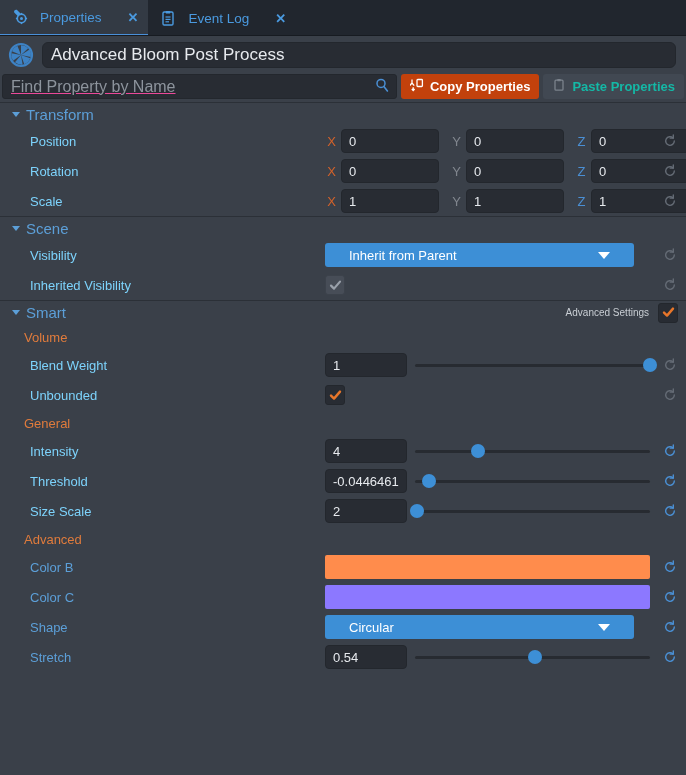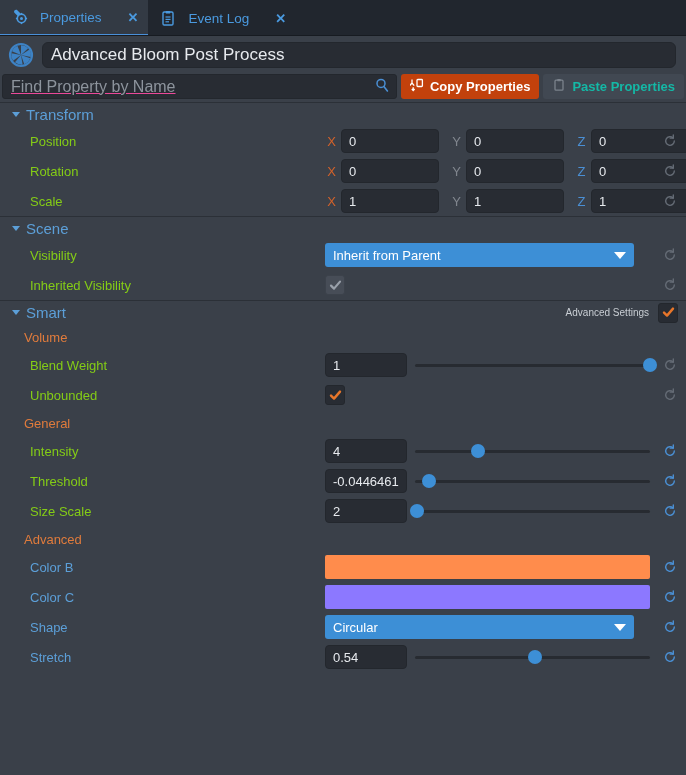--- a/index.html
+++ b/index.html
@@ -135,21 +135,21 @@
   }
   .subsection-title { color: #e07b3c; font-size: 13px; }
 
   
   .row {
     height: 30px;
     display: flex; align-items: center;
     padding-left: 30px;
     padding-right: 6px;
   }
-  .row-label { width: 295px; flex: none; color: #84cc16; font-size: 13px; }
+  .row-label { width: 295px; flex: none; color: #7dd3fc; font-size: 13px; }
   .row-label.modified { color: #5c9fd8; }
   .row-ctl { flex: 1; display: flex; align-items: center; min-width: 0; }
 
   
   .numfield {
     background: #282c33;
     border: 1px solid #23272d;
     border-radius: 4px;
     height: 24px;
     color: #e7eaee;
@@ -166,21 +166,21 @@
   .axis-y { color: #80868e; }
   .axis-z { color: #4a8fd4; }
   .vecfield { width: 98px; margin-right: 11px; }
 
   
   .combo {
     height: 24px;
     background: #3d8fd6;
     border-radius: 3px;
     display: flex; align-items: center;
-    padding: 0 8px;
+    padding: 0 24px;
     color: #ffffff; font-size: 13px;
     cursor: pointer;
     width: 309px;
   }
   .combo .combo-caret {
     margin-left: auto;
     width: 0; height: 0;
     border-left: 6px solid transparent;
     border-right: 6px solid transparent;
     border-top: 7px solid #ffffff;

